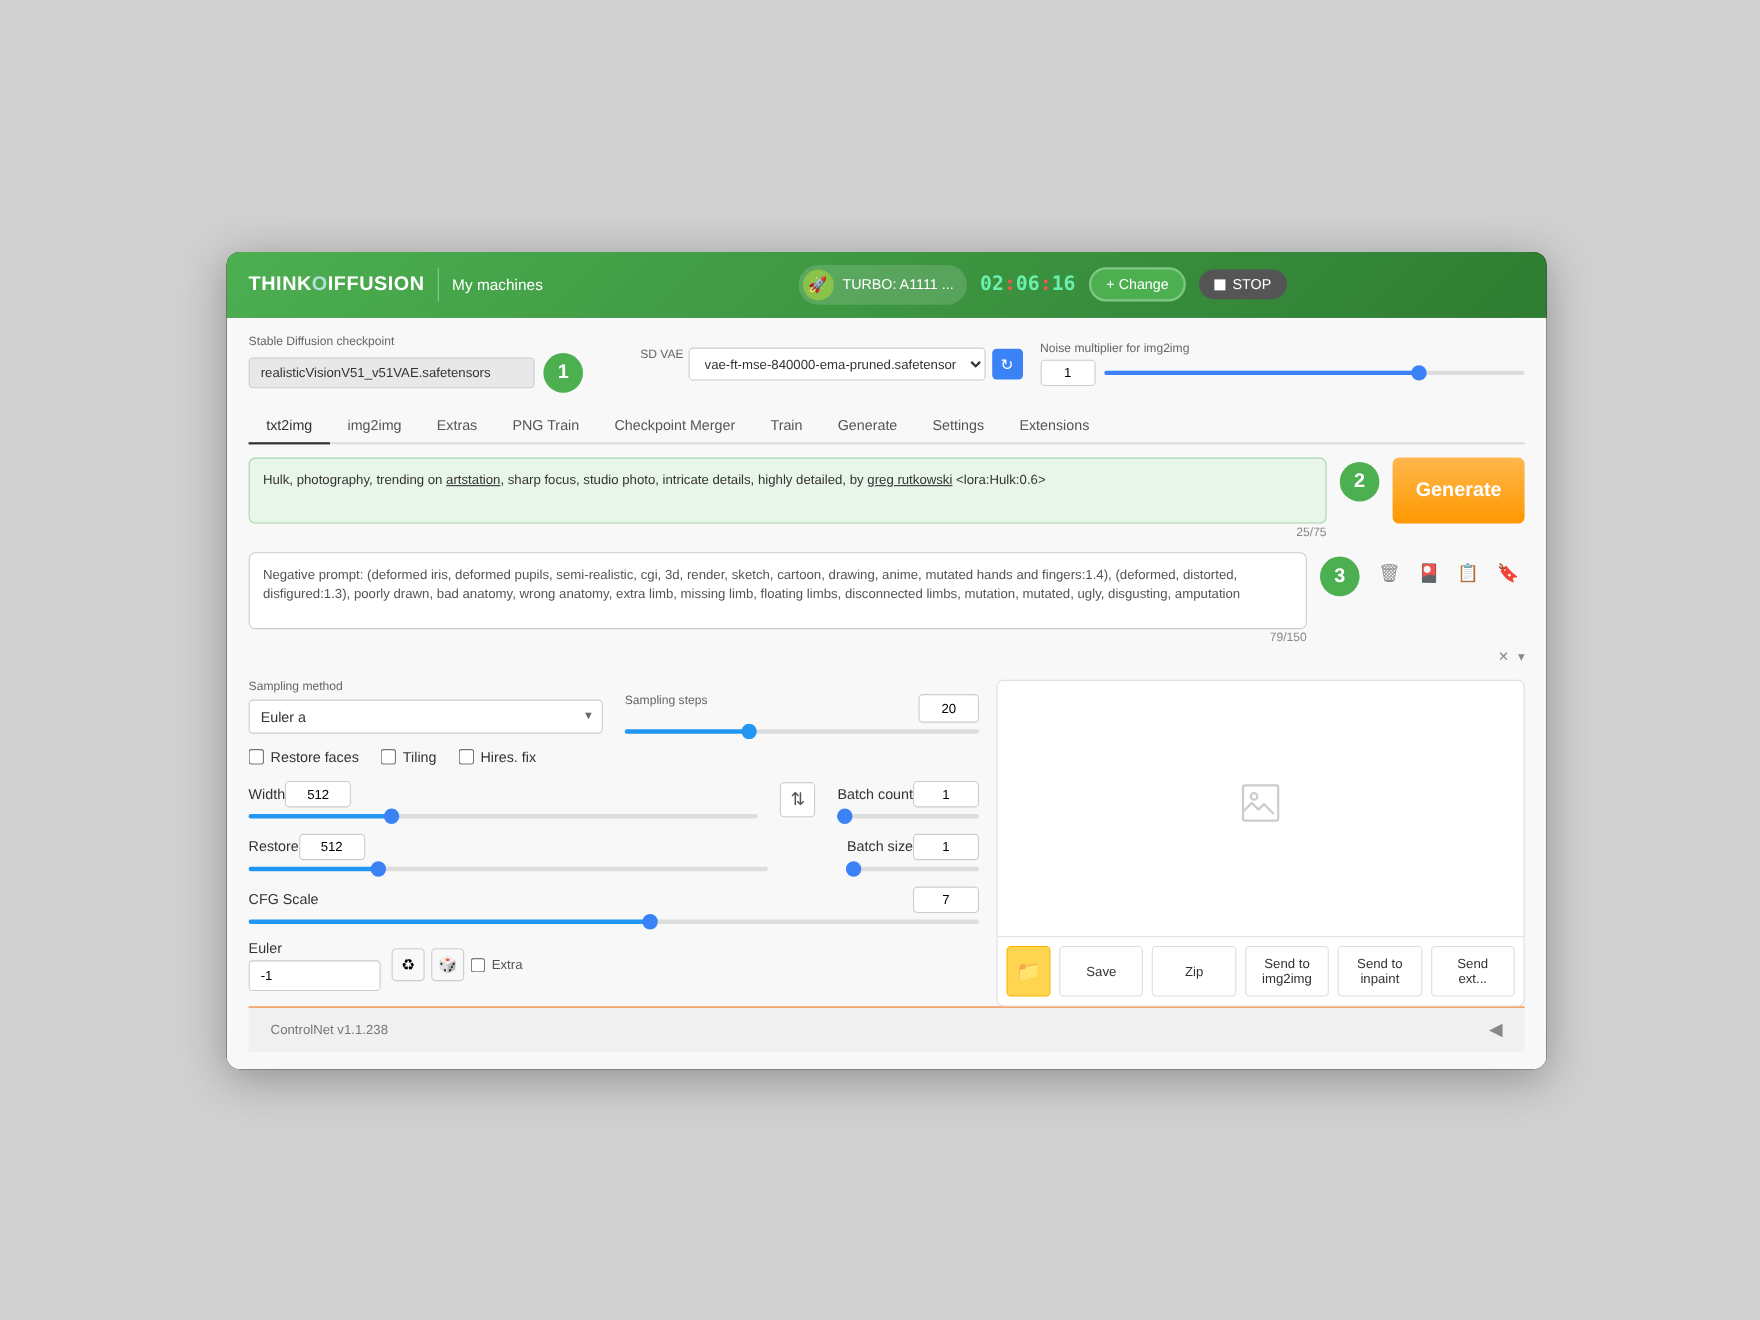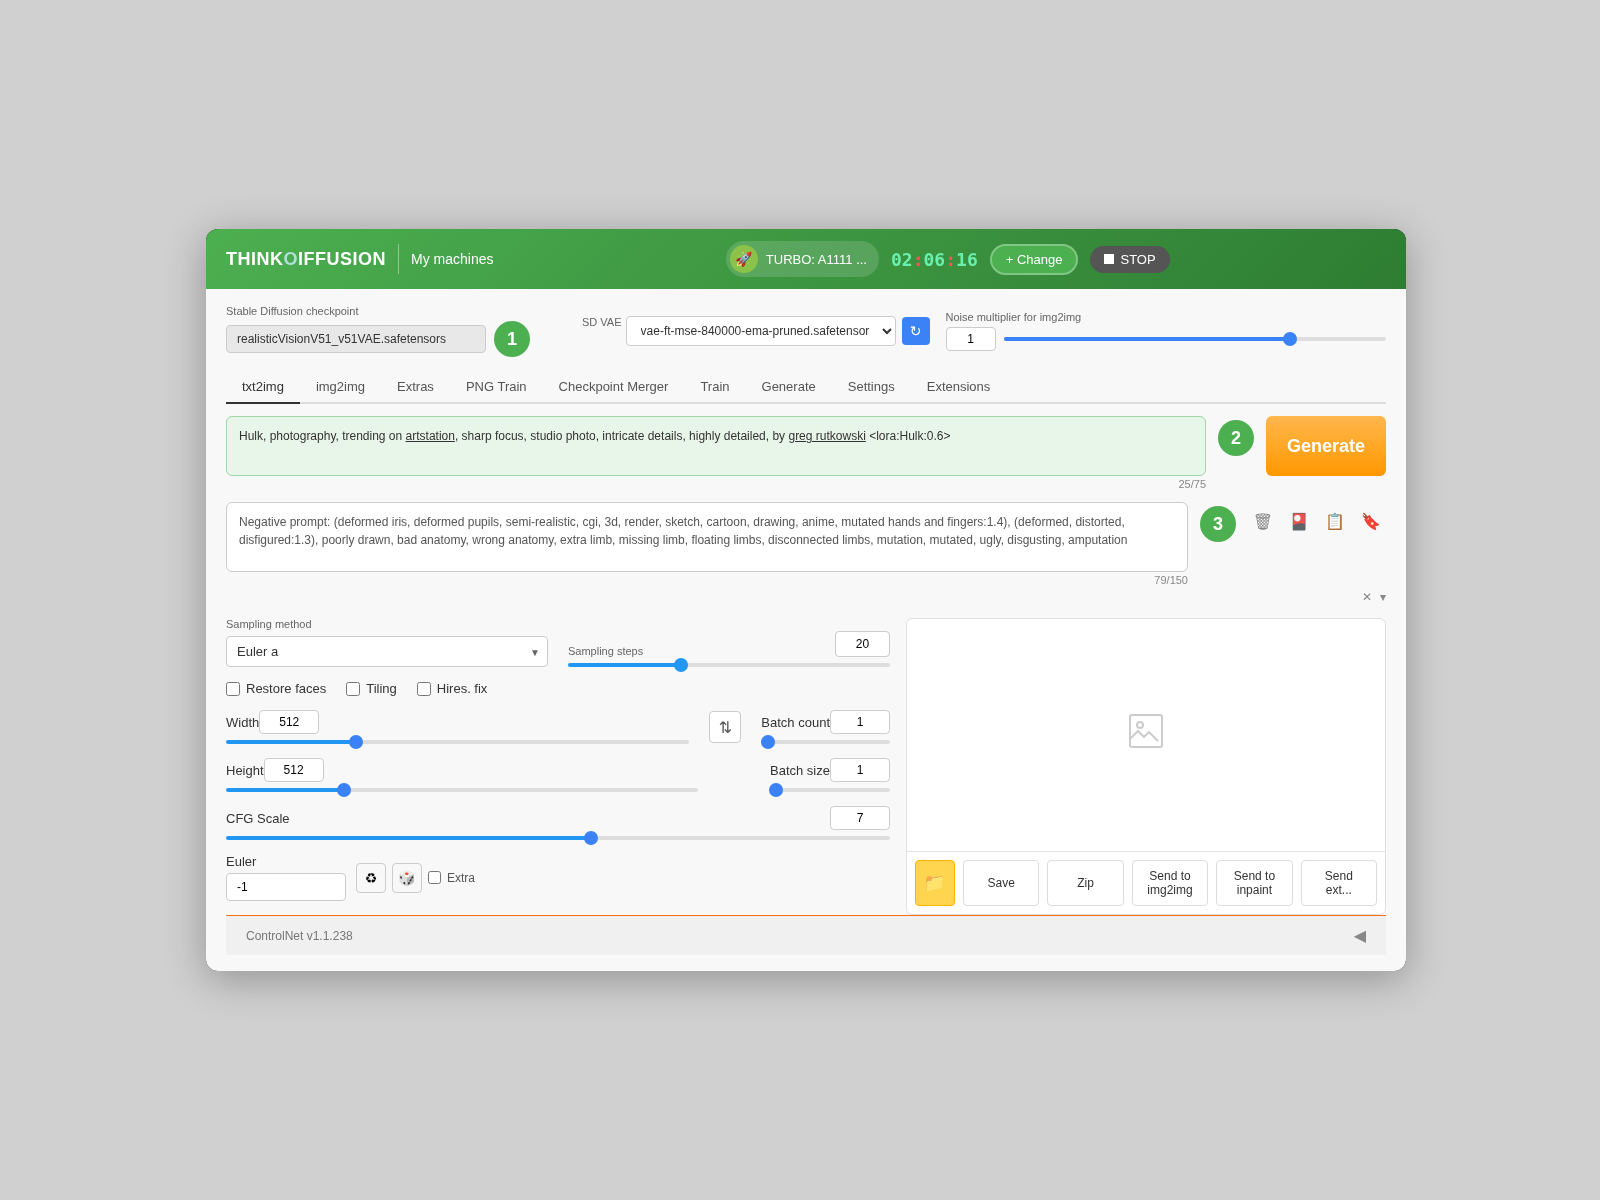--- a/index.html
+++ b/index.html
@@ -458,21 +458,21 @@
       border: 1px solid #ccc;
       border-radius: 4px;
       padding: 5px 8px;
       font-size: 12px;
       width: 55px;
       text-align: center;
     }
     .steps-header {
       display: flex;
       justify-content: space-between;
-      align-items: flex-end;
+      align-items: flex-start;
       margin-bottom: 6px;
     }
     .slider-blue {
       width: 100%;
       height: 4px;
       background: linear-gradient(to right, #2196f3 35%, #ddd 35%);
       border-radius: 2px;
       position: relative;
       cursor: pointer;
     }
@@ -859,21 +859,21 @@
               <div class="slider-dim batch-count-slider">
                 <div class="slider-thumb" style="left:5%;"></div>
               </div>
             </div>
           </div>
         </div>
 
         <div class="dim-row">
           <div class="dim-group">
             <div class="dim-header">
-              <span class="dim-label">Height</span>
+              <span class="dim-label">Restore</span>
               <input class="dim-val" value="512" style="">
             </div>
             <div class="slider-dim height-slider">
               <div class="slider-thumb" style="left:25%;"></div>
             </div>
           </div>
 
           <div style="width:32px; flex-shrink:0;"></div>
 
           <div class="batch-section">

